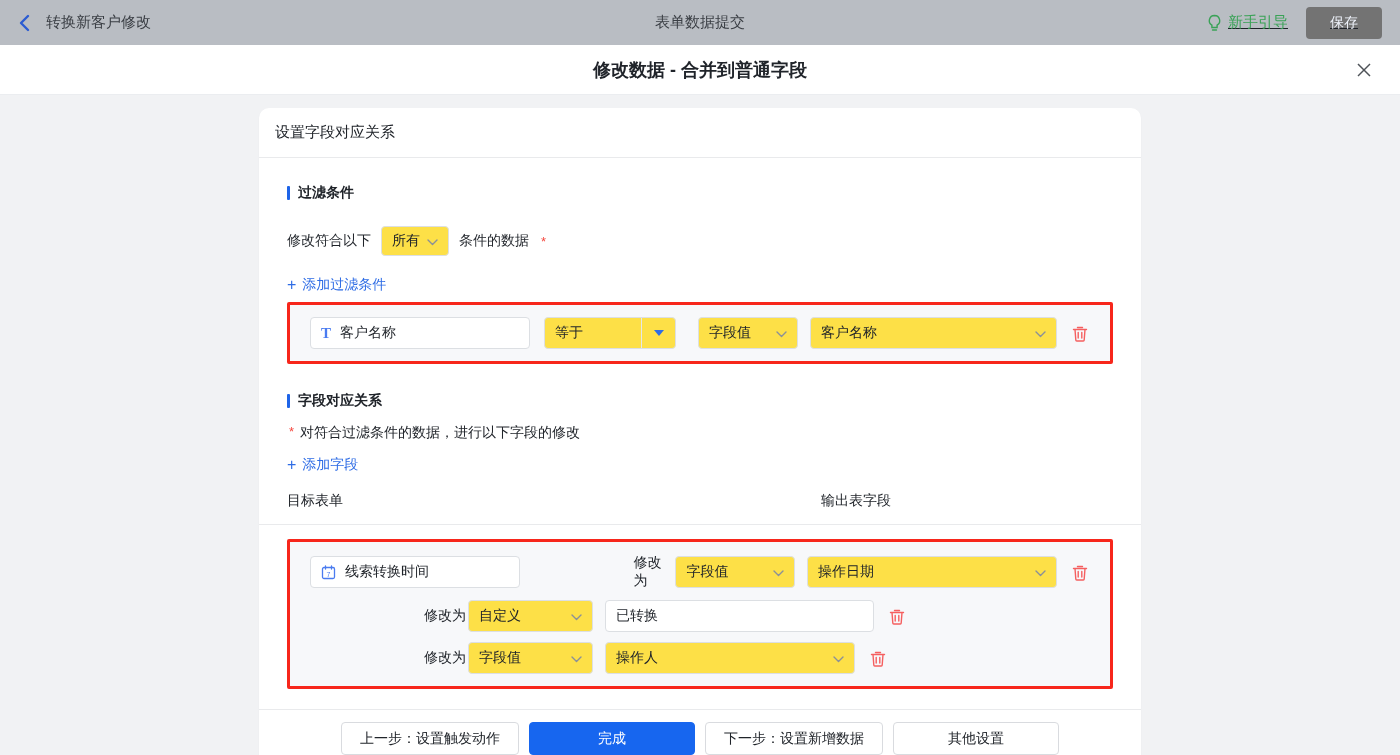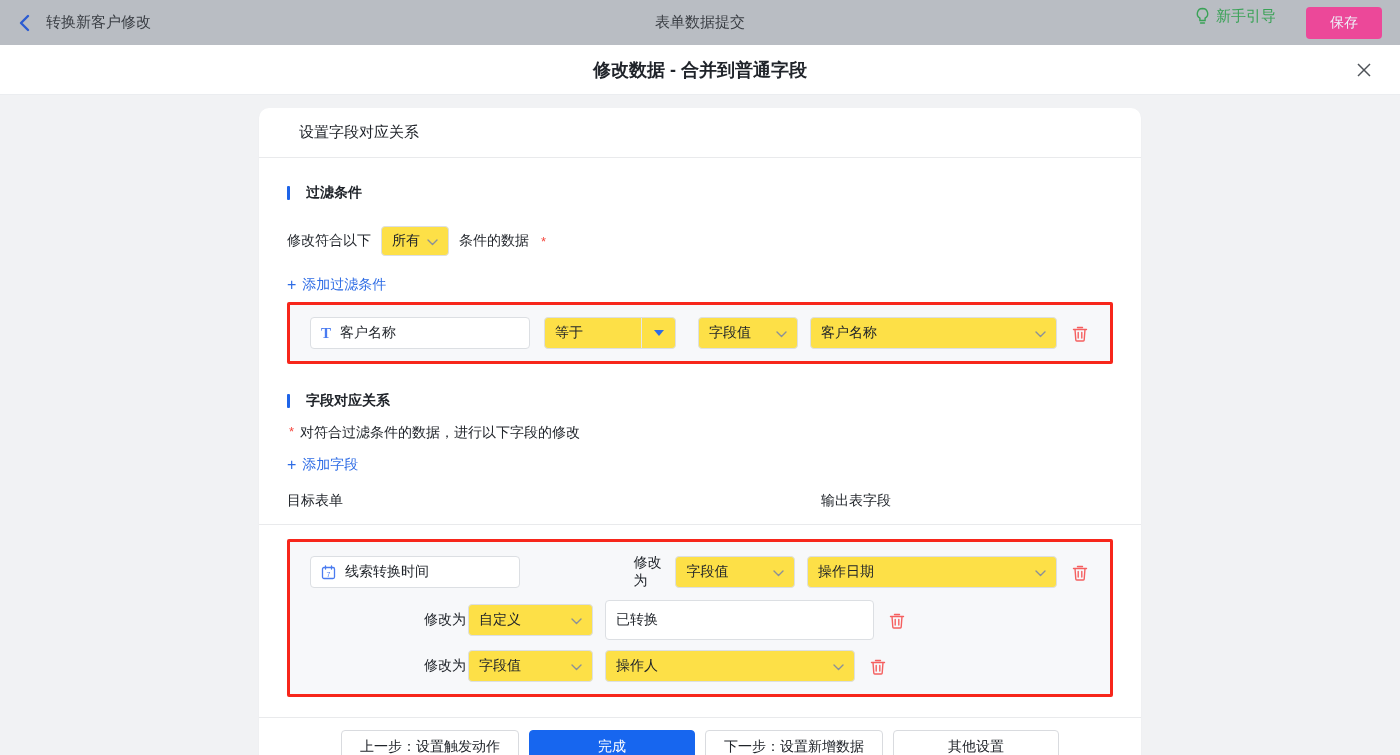--- a/index.html
+++ b/index.html
@@ -5,36 +5,36 @@
   * { margin:0; padding:0; box-sizing:border-box; }
   html,body { width:1400px; height:755px; overflow:hidden; }
   body { font-family:"Liberation Sans","DejaVu Sans",sans-serif; background:#f1f2f4; color:#1f2329; }
 
   
   .topbar { height:45px; background:#b9bdc3; display:flex; align-items:center; padding:0 18px; position:relative; }
   .topbar-left { display:flex; align-items:center; gap:14px; }
   .back-btn { display:flex; align-items:center; cursor:pointer; }
   .topbar-title-left { font-size:15px; color:#3a3e44; font-weight:500; }
   .topbar-center { position:absolute; left:0; right:0; text-align:center; font-size:15px; color:#3a3e44; pointer-events:none; }
-  .topbar-right { margin-left:auto; display:flex; align-items:flex-start; gap:30px; z-index:1; }
+  .topbar-right { margin-left:auto; display:flex; align-items:center; gap:18px; z-index:1;text-decoration:underline; }
   .guide { display:flex; align-items:center; gap:6px; color:#3aa257; font-size:15px; cursor:pointer; }
-  .save-btn { background:#ec4899; color:#eef2fa; border:none; border-radius:4px; font-size:14px; padding:7px 24px; cursor:pointer; font-family:inherit; }
+  .save-btn { background:#737373; color:#eef2fa; border:none; border-radius:4px; font-size:14px; padding:7px 24px; cursor:pointer; font-family:inherit; }
 
   
   .dialog-header { height:50px; background:#fff; display:flex; align-items:center; justify-content:center; position:relative; border-bottom:1px solid #ebedf0; }
   .dialog-title { font-size:18px; font-weight:600; color:#20242a; }
   .close-btn { position:absolute; right:24px; top:50%; transform:translateY(-50%); background:none; border:none; cursor:pointer; display:flex; padding:4px; }
 
   
   .main { height:660px; padding-top:13px; }
   .card { width:882px; margin:0 auto; background:#fff; border-radius:10px; box-shadow:0 1px 2px rgba(0,0,0,0.04); padding-bottom:0; }
-  .card-header { height:50px; display:flex; align-items:center; padding:0 40px; font-size:15px; color:#20242a; border-bottom:1px solid #e9eaec; }
+  .card-header { height:50px; display:flex; align-items:center; padding:0 16px; font-size:15px; color:#20242a; border-bottom:1px solid #e9eaec; }
   .card-body { padding:26px 28px 0 28px; }
 
-  .section-title { display:flex; align-items:center; gap:16px; font-size:14px; font-weight:700; color:#20242a; }
+  .section-title { display:flex; align-items:center; gap:8px; font-size:14px; font-weight:700; color:#20242a; }
   .section-bar { width:3px; height:14px; background:#1e64e8; border-radius:1px; }
 
   .cond-line { display:flex; align-items:center; gap:10px; margin-top:24px; font-size:14px; }
   .req { color:#f5483f; font-size:13px; margin-left:2px; }
 
   .select { display:flex; align-items:center; justify-content:space-between; background:#fde047; border:1px solid #dcdfe3; border-radius:4px; height:32px; padding:0 10px; font-size:14px; color:#20242a; cursor:pointer; }
   .match-select { height:30px; width:68px; }
 
   .add-link { display:flex; align-items:center; gap:6px; margin-top:20px; color:#2e6ce5; font-size:14px; cursor:pointer; width:fit-content; }
   .plus { font-size:16px; line-height:1; }
@@ -56,21 +56,21 @@
   .map-cols { display:flex; margin-top:18px; font-size:14px; font-weight:500; color:#20242a; }
   .col-target { width:534px; }
   .full-divider { height:1px; background:#e9eaec; margin:14px -28px 0 -28px; }
 
   .map-box { margin-top:14px; }
   .map-row { display:flex; align-items:center; }
   .map-row + .map-row { margin-top:10px; }
   .modify-label { margin-left:114px; width:42px; font-size:14px; color:#20242a; }
   .map-type-select { width:125px; margin-left:2px; }
   .map-wide { width:250px; margin-left:12px; flex:none; }
-  .text-input { display:flex; align-items:center; background:#fff; border:1px solid #dcdfe3; border-radius:4px; height:40px; width:269px; margin-left:12px; padding:0 10px; font-size:14px; }
+  .text-input { display:flex; align-items:center; background:#fff; border:1px solid #dcdfe3; border-radius:4px; height:32px; width:269px; margin-left:12px; padding:0 10px; font-size:14px; }
 
   .footer-divider { height:1px; background:#e9eaec; margin-top:20px; }
   .card-footer { height:57px; display:flex; align-items:center; justify-content:center; gap:10px; }
   .ghost-btn { background:#fff; border:1px solid #d9dbdf; border-radius:4px; height:33px; min-width:166px; padding:0 18px; font-size:14px; color:#20242a; cursor:pointer; font-family:inherit; }
   .primary-btn { background:#1766ef; border:1px solid #1766ef; color:#fff; }
 
   .ticon { font-family:"Liberation Serif","DejaVu Serif",serif; color:#4a7bf0; font-size:15px; font-weight:700; line-height:1; }
   .chev { flex:none; }
 </style>
 </head>

